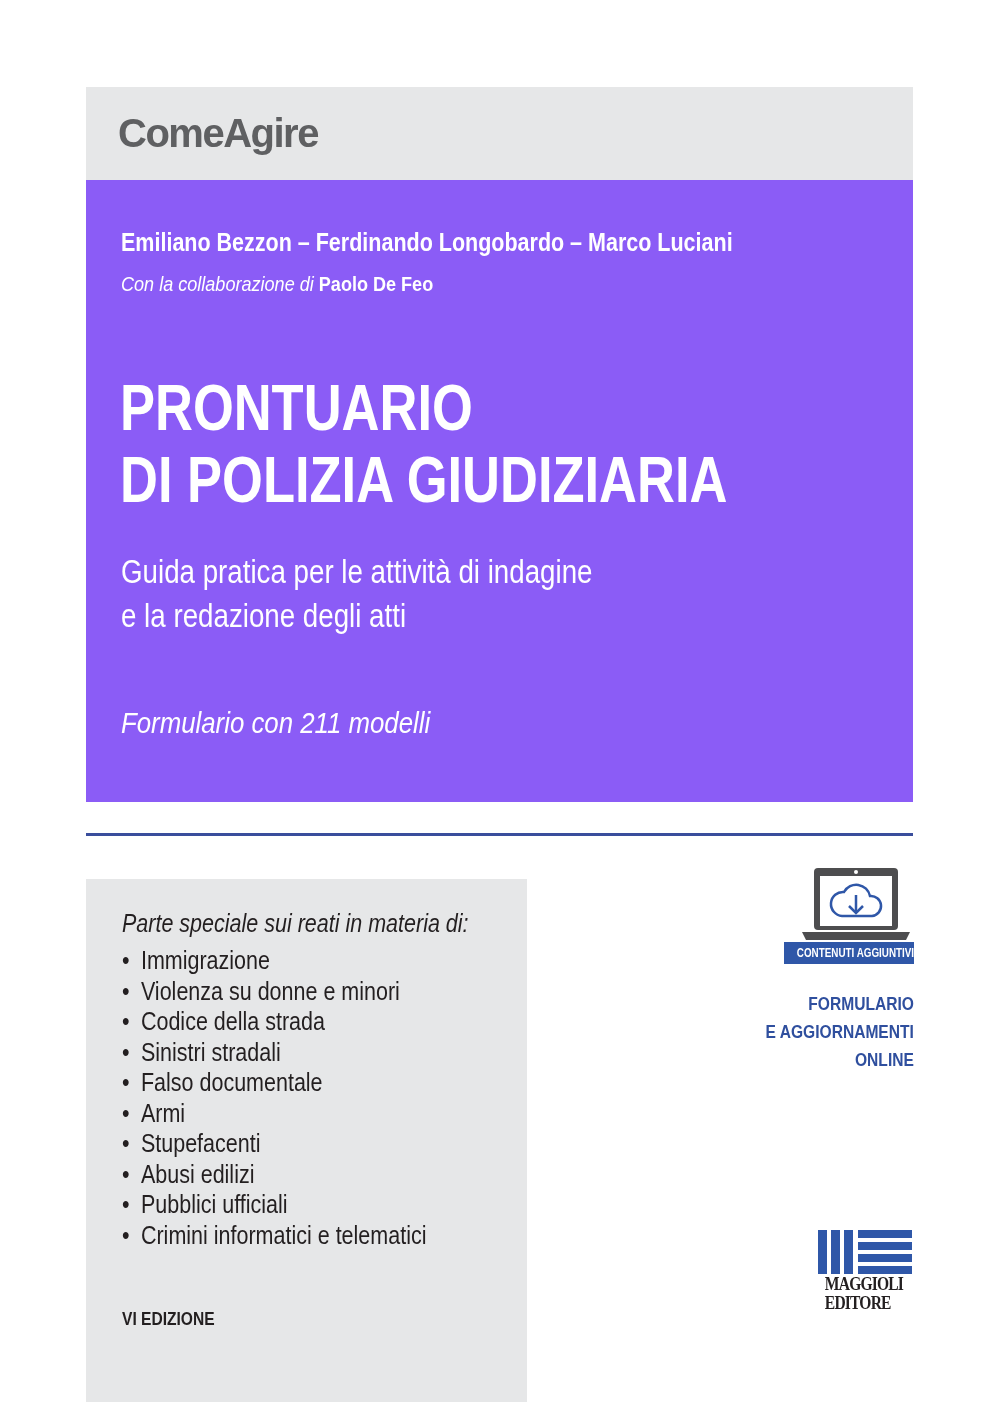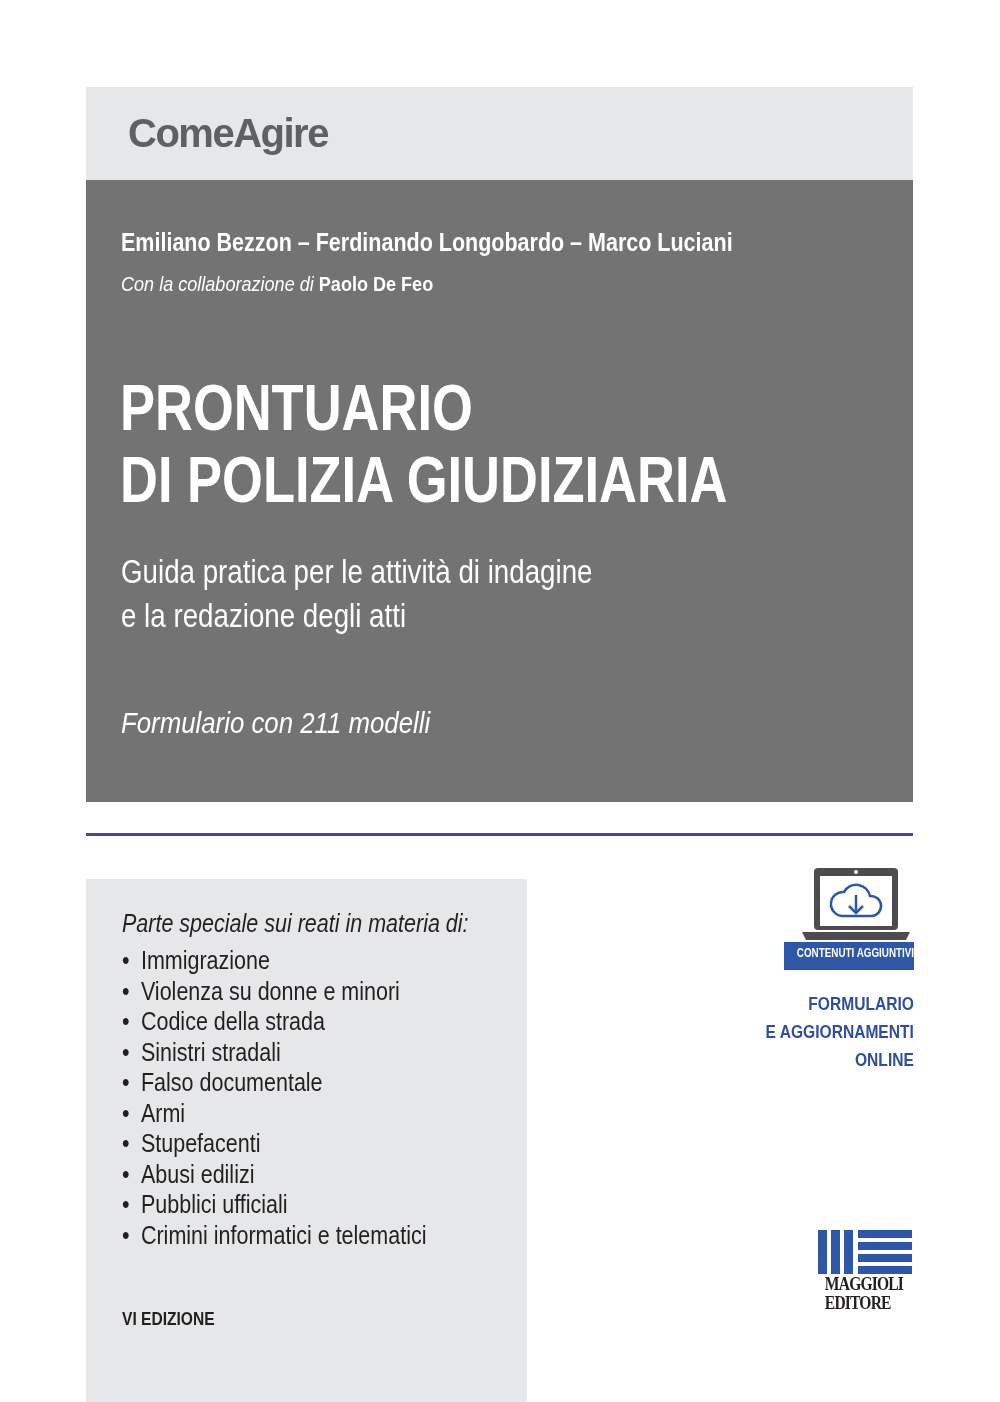--- a/index.html
+++ b/index.html
@@ -4,25 +4,25 @@
 <style>
   html, body { margin:0; padding:0; }
   body {
     width:1000px; height:1402px; background:#ffffff; position:relative; overflow:hidden;
     font-family:"Liberation Sans", sans-serif;
   }
   .series-band {
     position:absolute; left:86px; top:87px; width:827px; height:93px; background:#e6e7e8;
   }
   .series-name {
-    position:absolute; left:42px; top:24px; font-size:40px; font-weight:bold; color:#5f6062;
+    position:absolute; left:32px; top:24px; font-size:40px; font-weight:bold; color:#5f6062;
     letter-spacing:-1.5px;
   }
   .orange-block {
-    position:absolute; left:86px; top:180px; width:827px; height:622px; background:#737373;
+    position:absolute; left:86px; top:180px; width:827px; height:622px; background:#8b5cf6;
     color:#ffffff;
   }
   .authors {
     position:absolute; left:35px; top:48px; font-size:25px; font-weight:bold;
     transform:scaleX(0.86); transform-origin:left top; white-space:nowrap;
   }
   .collab {
     position:absolute; left:35px; top:92px; font-size:21px; white-space:nowrap;
     transform:scaleX(0.86); transform-origin:left top;
   }
@@ -62,21 +62,21 @@
   .topic-list li .bullet { display:inline-block; width:22px; }
   .edition {
     position:absolute; left:36px; top:429px; font-size:19px; font-weight:bold;
     transform:scaleX(0.82); transform-origin:left top; white-space:nowrap;
   }
   .online-box {
     position:absolute; left:784px; top:862px; width:130px;
   }
   .laptop-icon { position:absolute; left:14px; top:0; width:116px; height:88px; }
   .contenuti-badge {
-    position:absolute; left:0px; top:80px; width:130px; height:28px; background:#2f57a8;
+    position:absolute; left:0px; top:80px; width:130px; height:22px; background:#2f57a8;
     color:#ffffff; font-size:12px; font-weight:bold; text-align:center; line-height:22px;
     white-space:nowrap; overflow:hidden;
   }
   .contenuti-badge span { display:inline-block; transform:scaleX(0.82); }
   .online-text {
     position:absolute; right:0; top:128px; text-align:right; color:#2f4f9e;
     font-size:19px; font-weight:bold; line-height:28px; white-space:nowrap;
   }
   .online-text div { transform:scaleX(0.82); transform-origin:right top; }
   .publisher-logo {

